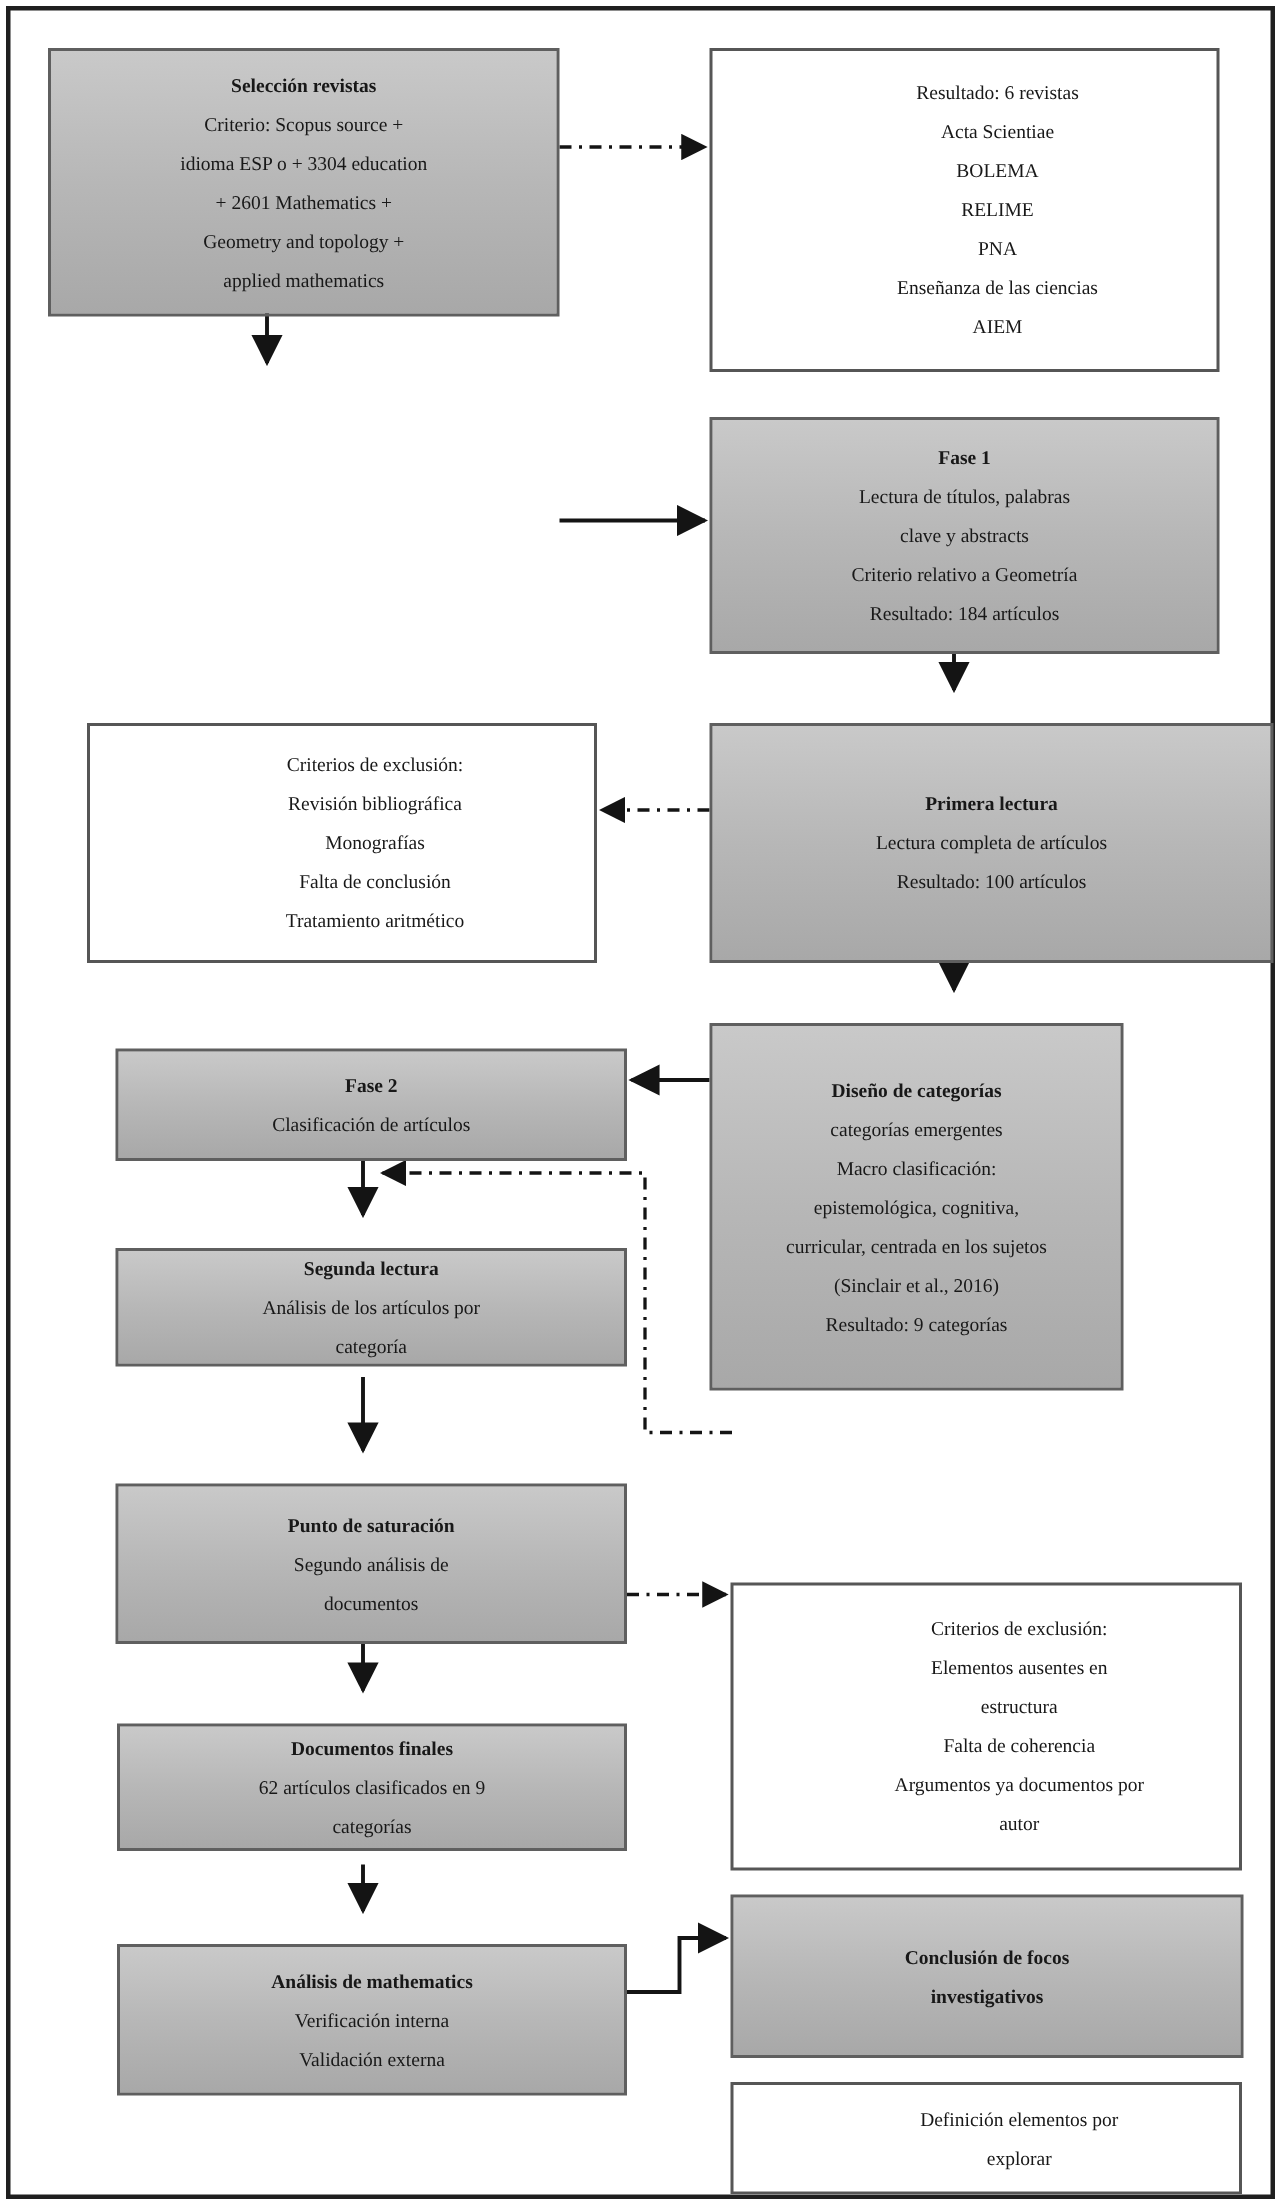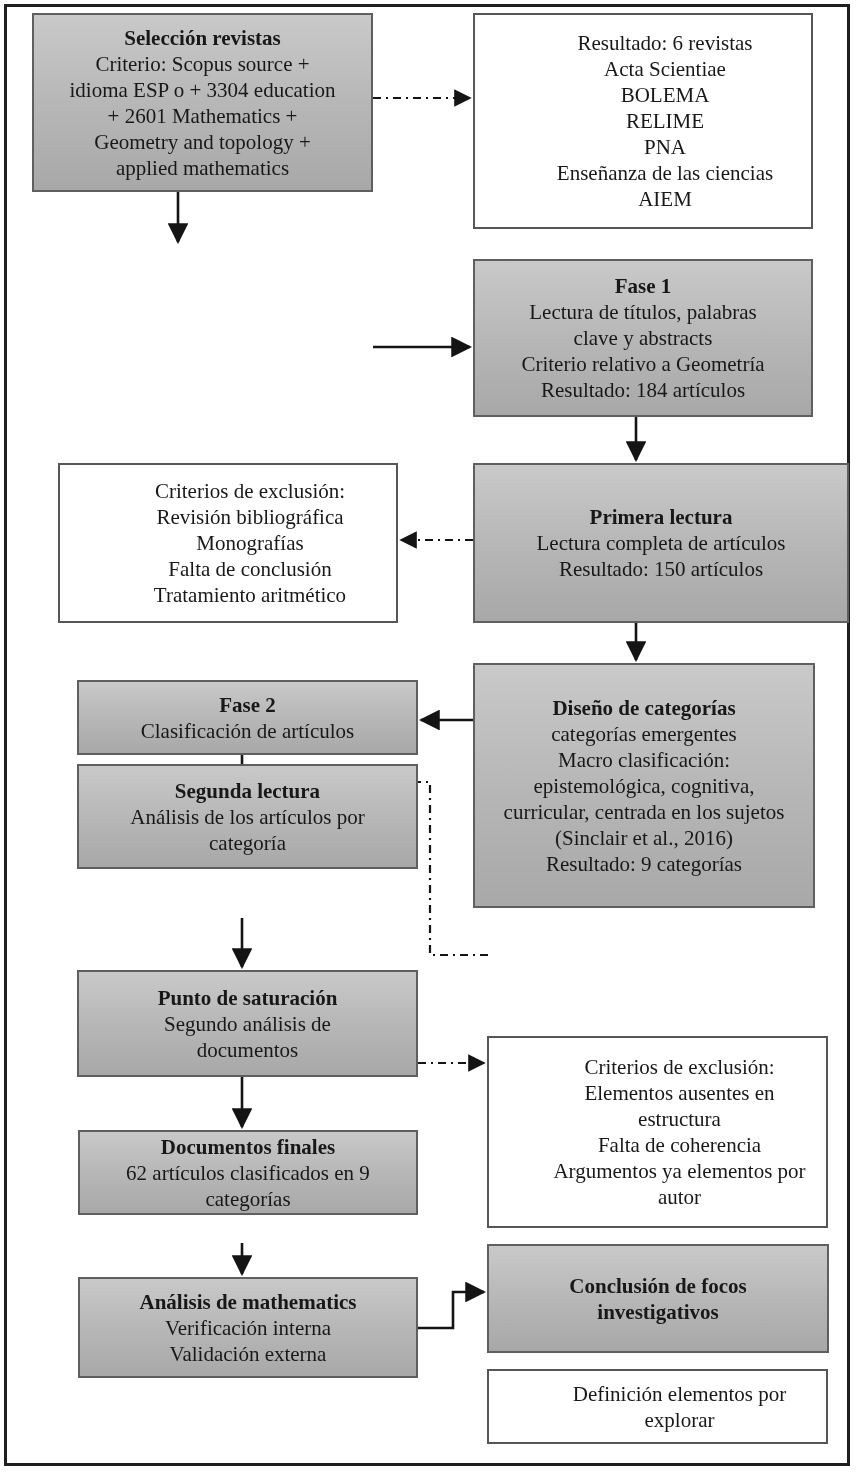--- a/index.html
+++ b/index.html
@@ -8,21 +8,21 @@
     font-family:"Liberation Serif","DejaVu Serif",serif; color:#181818;
     overflow:hidden;
   }
   .frame {
     position:absolute; left:4px; top:4px; width:846px; height:1462px;
     border:3px solid #1f1f1f; box-sizing:border-box;
   }
   .box {
     position:absolute; box-sizing:border-box;
     display:flex; flex-direction:column; justify-content:center; align-items:center;
-    text-align:center; font-size:21px; line-height:26px;
+    text-align:center; font-size:13px; line-height:26px;margin-top:19px;
   }
   .gray {
     background:linear-gradient(180deg,#c9c9c9 0%,#b7b7b7 50%,#a8a8a8 100%);
     border:2px solid #5f5f5f;
   }
   .white { background:#ffffff; border:2px solid #565656;padding-left:44px; }
   .ln { white-space:nowrap; }
   .b  { font-weight:bold; }
   svg.connectors { position:absolute; left:0; top:0; pointer-events:none; }
   .sol { stroke:#141414; stroke-width:2.6; fill:none; }
@@ -88,57 +88,57 @@
     <div class="ln">Criterios de exclusión:</div>
     <div class="ln">Revisión bibliográfica</div>
     <div class="ln">Monografías</div>
     <div class="ln">Falta de conclusión</div>
     <div class="ln">Tratamiento aritmético</div>
   </div>
 
   <div class="box gray" style="left:473px;top:463px;width:376px;height:160px">
     <div class="ln b">Primera lectura</div>
     <div class="ln">Lectura completa de artículos</div>
-    <div class="ln">Resultado: 150 artículos</div>
+    <div class="ln">Resultado: 100 artículos</div>
   </div>
 
   <div class="box gray" style="left:77px;top:680px;width:341px;height:75px">
     <div class="ln b">Fase 2</div>
     <div class="ln">Clasificación de artículos</div>
   </div>
 
-  <div class="box gray" style="left:473px;top:663px;width:342px;height:245px">
+  <div class="box gray" style="left:473px;top:663px;width:276px;height:245px">
     <div class="ln b">Diseño de categorías</div>
     <div class="ln">categorías emergentes</div>
     <div class="ln">Macro clasificación:</div>
     <div class="ln">epistemológica, cognitiva,</div>
     <div class="ln">curricular, centrada en los sujetos</div>
     <div class="ln">(Sinclair et al., 2016)</div>
     <div class="ln">Resultado: 9 categorías</div>
   </div>
 
-  <div class="box gray" style="left:77px;top:764px;width:341px;height:105px">
+  <div class="box gray" style="left:77px;top:813px;width:341px;height:79px">
     <div class="ln b">Segunda lectura</div>
     <div class="ln">Análisis de los artículos por</div>
     <div class="ln">categoría</div>
   </div>
 
 
   <div class="box gray" style="left:77px;top:970px;width:341px;height:107px">
     <div class="ln b">Punto de saturación</div>
     <div class="ln">Segundo análisis de</div>
     <div class="ln">documentos</div>
   </div>
 
   <div class="box white" style="left:487px;top:1036px;width:341px;height:192px">
     <div class="ln">Criterios de exclusión:</div>
     <div class="ln">Elementos ausentes en</div>
     <div class="ln">estructura</div>
     <div class="ln">Falta de coherencia</div>
-    <div class="ln">Argumentos ya elementos por</div>
+    <div class="ln">Argumentos ya documentos por</div>
     <div class="ln">autor</div>
   </div>
 
   <div class="box gray" style="left:78px;top:1130px;width:340px;height:85px">
     <div class="ln b">Documentos finales</div>
     <div class="ln">62 artículos clasificados en 9</div>
     <div class="ln">categorías</div>
   </div>
 
   <div class="box gray" style="left:487px;top:1244px;width:342px;height:109px">

